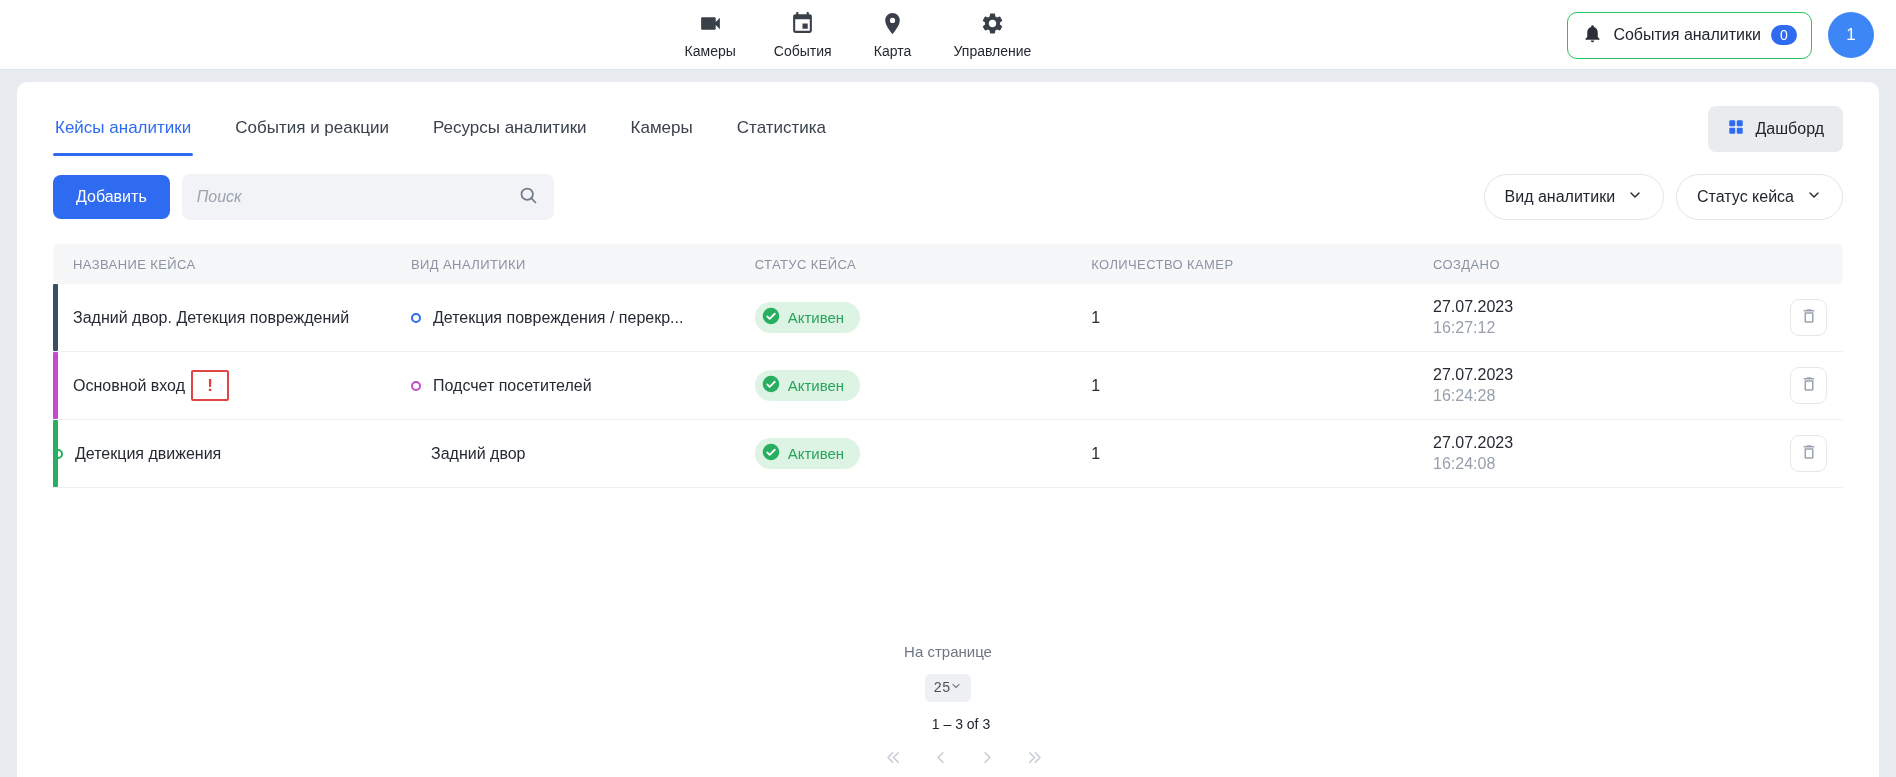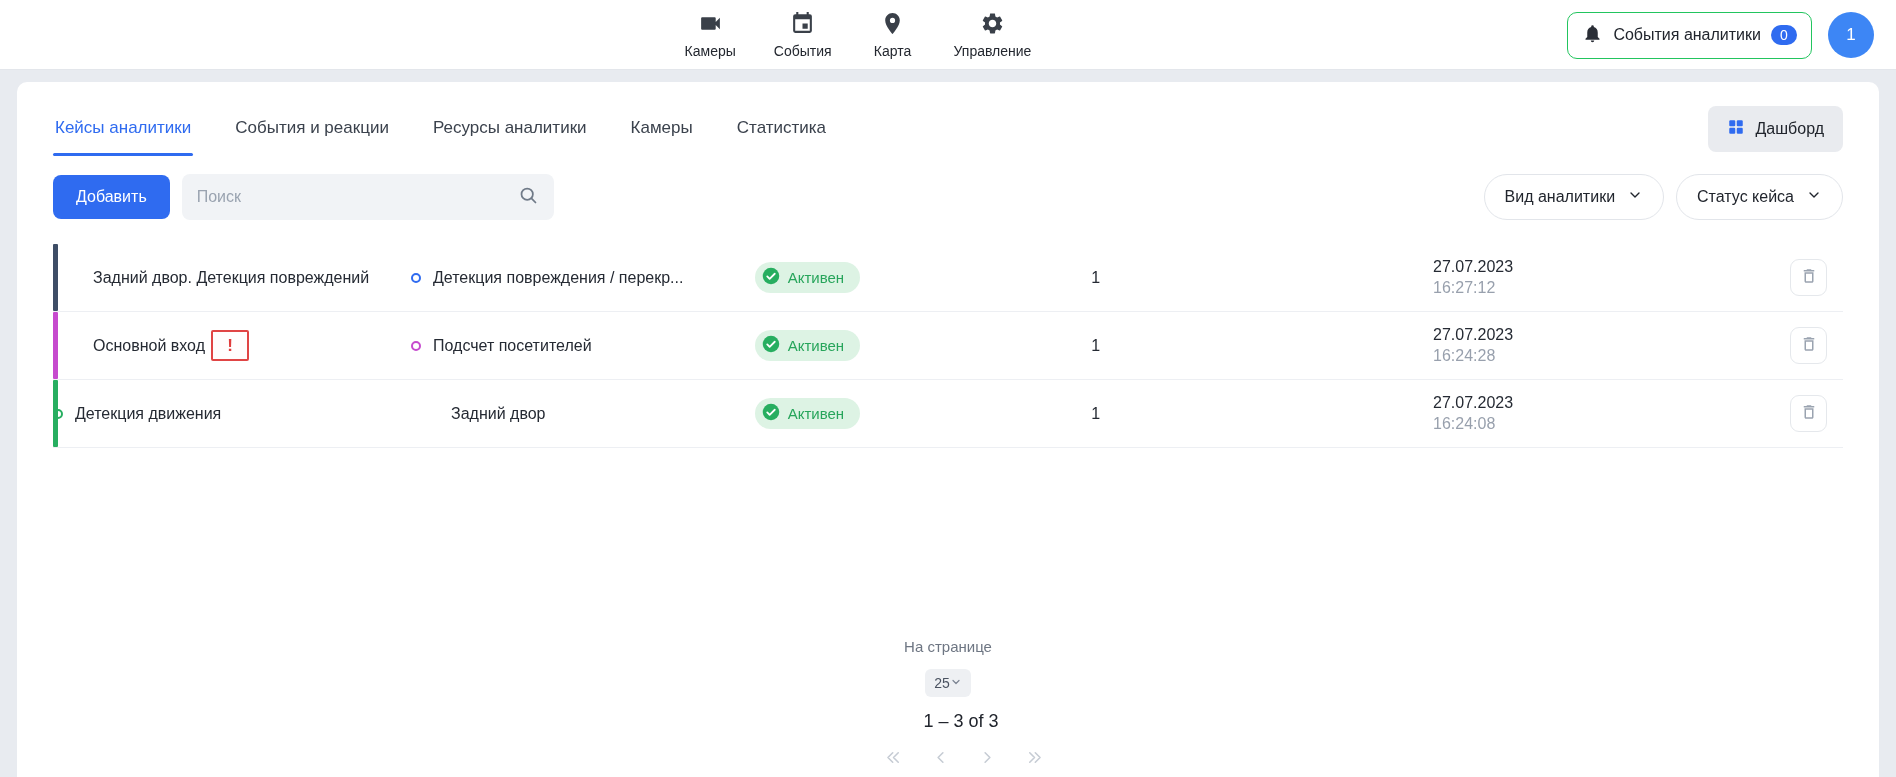--- a/index.html
+++ b/index.html
@@ -73,21 +73,21 @@
   .add-btn {
     background:#2f6bf0; color:#fff; border:none; border-radius:8px;
     padding:13px 23px; font-size:16px;
   }
   .search-box {
     width:372px; height:46px; background:#f1f3f6; border-radius:8px;
     display:flex; align-items:center; padding:0 15px;
   }
   .search-box input {
     flex:1; border:none; background:transparent; outline:none;
-    font-size:16px; color:#a16207; font-family:inherit;
+    font-size:16px; color:#a16207; font-family:inherit;font-style:italic;
   }
   .search-box input::placeholder { color:#9aa3b0; }
   .search-box svg { width:21px; height:21px; color:#707a88; flex:none; }
   .filter-btn {
     display:flex; align-items:center; gap:12px;
     background:#fff; border:1px solid #e2e5ea; border-radius:23px;
     padding:12px 20px; font-size:16px; color:#21252d; white-space:nowrap;
   }
   .filter-btn svg { width:16px; height:16px; color:#21252d; }
   .filter-first { margin-left:auto; }
@@ -100,21 +100,21 @@
   }
   .table-header {
     background:#f6f7f9; border-radius:6px; height:40px;
     color:#8a93a3; font-size:13px; letter-spacing:.4px;
   }
   .hcell { white-space:nowrap; }
   .hcell:first-child { padding-left:20px; }
   .table-row { height:68px; border-bottom:1px solid #edeff3; position:relative; }
   .row-accent { position:absolute; left:0; top:0; bottom:0; width:5px; border-radius:1px; }
   .cell { font-size:16px; color:#252a33; padding-right:14px; white-space:nowrap; }
-  .cell-name { display:flex; align-items:center; gap:6px; padding-left:32px; overflow:hidden;margin-left:8px; }
+  .cell-name { display:flex; align-items:center; gap:6px; padding-left:20px; overflow:hidden; }
   .warning-box {
     width:38px; height:31px; border:2px solid #e04545; border-radius:2px;
     background:#fffdfd; color:#e03c3c; font-weight:bold; font-size:17px;
     display:flex; align-items:center; justify-content:center; flex:none;
   }
   .cell-type { display:flex; align-items:center; gap:12px; }
   .type-dot { width:10px; height:10px; border-radius:50%; border:2px solid #2f6bf0; flex:none; }
   .status-badge {
     display:inline-flex; align-items:center; gap:8px;
     background:#ddf3e4; color:#27a55b; border-radius:16px;
@@ -132,24 +132,24 @@
 
   
   .pagination {
     margin-top:auto; display:flex; align-items:center; justify-content:flex-end;
     padding:18px 4px 18px; gap:14px;flex-direction:column;
   }
   .pp-label { font-size:15px; color:#6e7683; }
   .pp-select {
     display:flex; align-items:center; gap:0;
     background:#eef0f3; border:none; border-radius:6px;
-    padding:6px 9px; font-size:14px; color:#4a5260;
+    padding:6px 9px; font-size:14px; color:#4a5260;font-family:Liberation Mono, monospace;
   }
   .pp-select svg { width:12px; height:12px; color:#7b8492; }
-  .pg-range { font-size:18px; color:#21252d; margin-left:26px; }
+  .pg-range { font-size:14px; color:#21252d; margin-left:26px; }
   .pg-arrows { display:flex; align-items:center; gap:24px; margin-left:32px; }
   .pg-arrow { background:none; border:none; padding:2px; display:flex; }
   .pg-arrow svg { width:19px; height:19px; color:#c6ccd4; }
 </style>
 </head>
 <body>
 
 <header class="topbar">
   <nav class="main-nav">
     <div class="nav-item">
@@ -247,20 +247,28 @@
         <span>Статус кейса</span>
         <span>
           <svg viewBox="0 0 24 24" fill="none">
               <path d="M6 9l6 6 6-6" stroke="currentColor" stroke-width="2" stroke-linecap="round" stroke-linejoin="round"></path>
             </svg>
         </span>
       </button>
     </div>
 
     <div class="table">
+      <div class="table-header grid-cols">
+        <div class="hcell">НАЗВАНИЕ КЕЙСА</div>
+        <div class="hcell">ВИД АНАЛИТИКИ</div>
+        <div class="hcell">СТАТУС КЕЙСА</div>
+        <div class="hcell">КОЛИЧЕСТВО КАМЕР</div>
+        <div class="hcell">СОЗДАНО</div>
+        <div class="hcell"></div>
+      </div>
 
       <div class="table-row grid-cols">
         <span class="row-accent" style="background: rgb(62, 77, 102);"></span>
         <div class="cell cell-name">
           <span>Задний двор. Детекция повреждений</span>
         </div>
         <div class="cell cell-type">
           <span class="type-dot" style="border-color: rgb(47, 107, 240);"></span>
           <span>Детекция повреждения / перекр...</span>
         </div>

